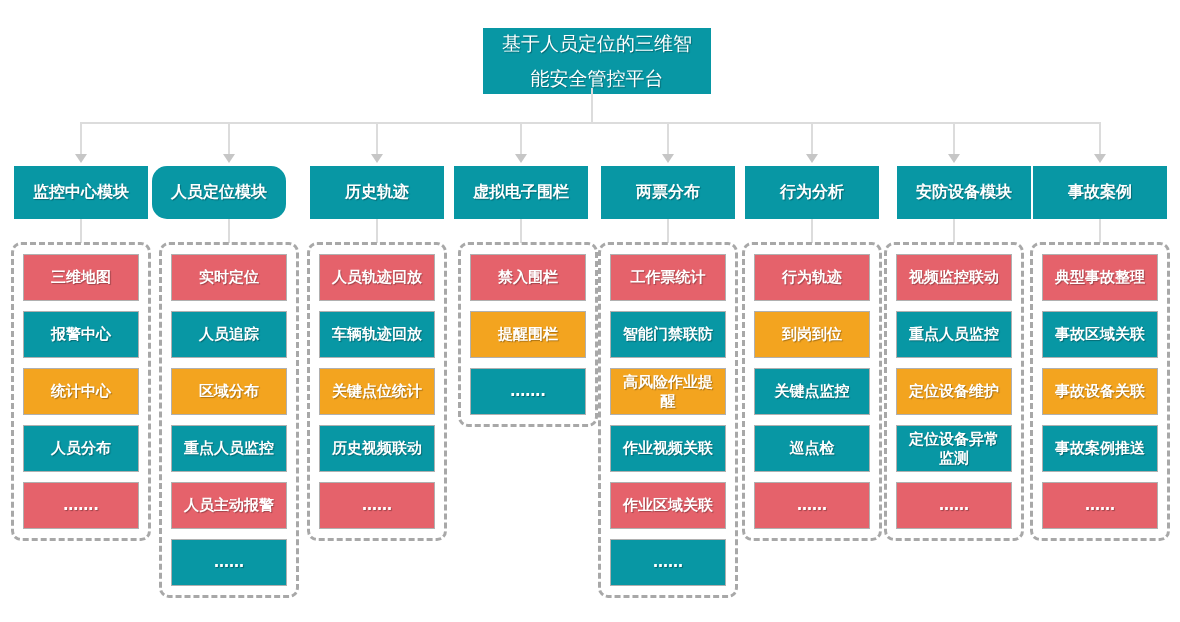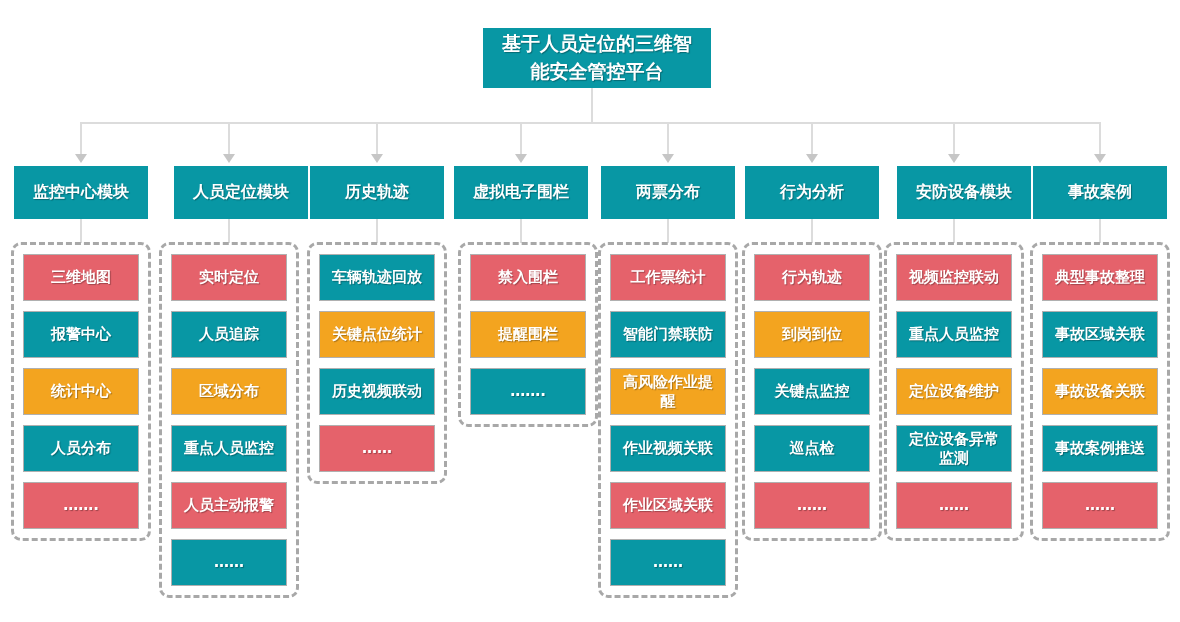--- a/index.html
+++ b/index.html
@@ -5,22 +5,22 @@
   html,body{margin:0;padding:0;background:#ffffff;}
   #stage{
     position:relative;width:1180px;height:622px;background:#ffffff;
     font-family:"DejaVu Sans","Liberation Sans",sans-serif;overflow:hidden;
   }
   
   .root-node{
     position:absolute;left:483px;top:28px;width:228px;min-height:60px;
     background:var(--teal);color:#fff;display:flex;flex-direction:column;
     align-items:center;justify-content:center;text-align:center;
-    font-size:19px;font-weight:bold;line-height:1.45;
-    text-shadow:1px 1px 1px rgba(0,0,0,.3);box-sizing:border-box;padding:2px 4px;
+    font-size:19px;font-weight:normal;line-height:1.45;
+    text-shadow:1px 1px 1px rgba(0,0,0,.3);box-sizing:border-box;padding:2px 4px;gap:7px;
   }
   
   .line{position:absolute;background:var(--line);}
   .trunk{left:591px;top:88px;width:2px;height:35px;}
   .hline{left:80px;top:122px;width:1021px;height:2px;}
   .drop{top:123px;width:2px;height:32px;}
   .arrow-down{
     position:absolute;top:154px;width:0;height:0;
     border-left:6px solid transparent;border-right:6px solid transparent;
     border-top:9px solid var(--arrow);
@@ -69,35 +69,36 @@
       <div class="line hlink" style="left: 80px;"></div>
       <div class="group" style="left: 11px;">
         <div class="item c-red">三维地图</div>
         <div class="item c-teal">报警中心</div>
         <div class="item c-orange">统计中心</div>
         <div class="item c-teal">人员分布</div>
         <div class="item c-red">…….</div>
       </div>
       <div class="line drop" style="left: 228px;"></div>
       <div class="arrow-down" style="left: 223px;"></div>
-      <div class="module-header" style="left: 174px;">人员定位模块</div>
+      <div class="module-header" style="left: 152px; border-radius: 15px;">人员定位模块</div>
       <div class="line hlink" style="left: 228px;"></div>
       <div class="group" style="left: 159px;">
         <div class="item c-red">实时定位</div>
         <div class="item c-teal">人员追踪</div>
         <div class="item c-orange">区域分布</div>
         <div class="item c-teal">重点人员监控</div>
         <div class="item c-red">人员主动报警</div>
         <div class="item c-teal">……</div>
       </div>
       <div class="line drop" style="left: 376px;"></div>
       <div class="arrow-down" style="left: 371px;"></div>
       <div class="module-header" style="left: 310px;">历史轨迹</div>
       <div class="line hlink" style="left: 376px;"></div>
       <div class="group" style="left: 307px;">
+        <div class="item c-red">人员轨迹回放</div>
         <div class="item c-teal">车辆轨迹回放</div>
         <div class="item c-orange">关键点位统计</div>
         <div class="item c-teal">历史视频联动</div>
         <div class="item c-red">……</div>
       </div>
       <div class="line drop" style="left: 520px;"></div>
       <div class="arrow-down" style="left: 515px;"></div>
       <div class="module-header" style="left: 454px;">虚拟电子围栏</div>
       <div class="line hlink" style="left: 520px;"></div>
       <div class="group" style="left: 458px;">

